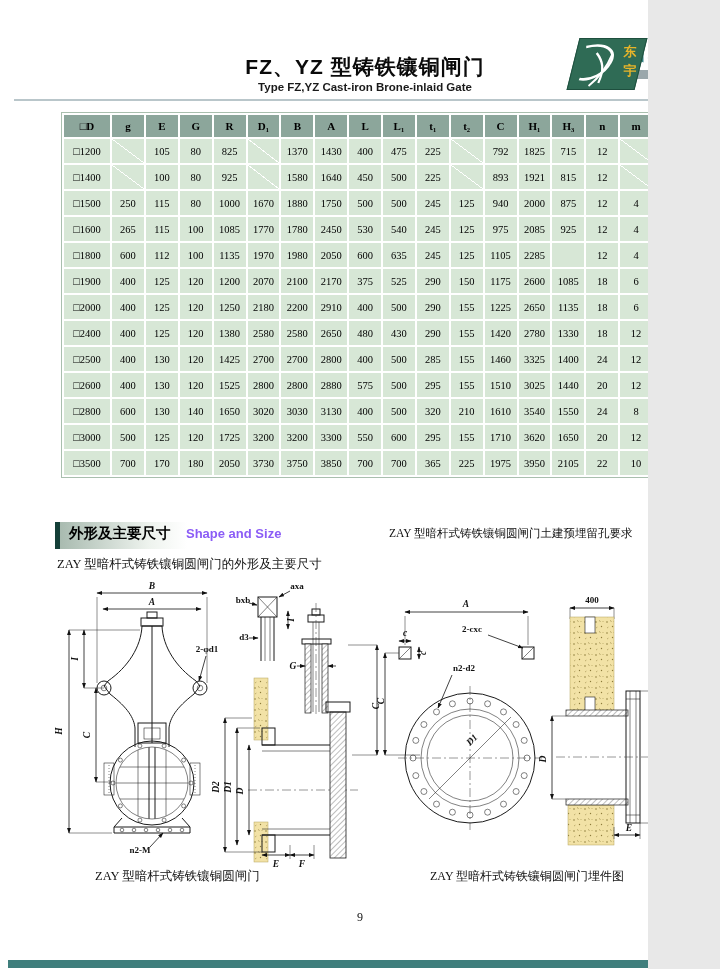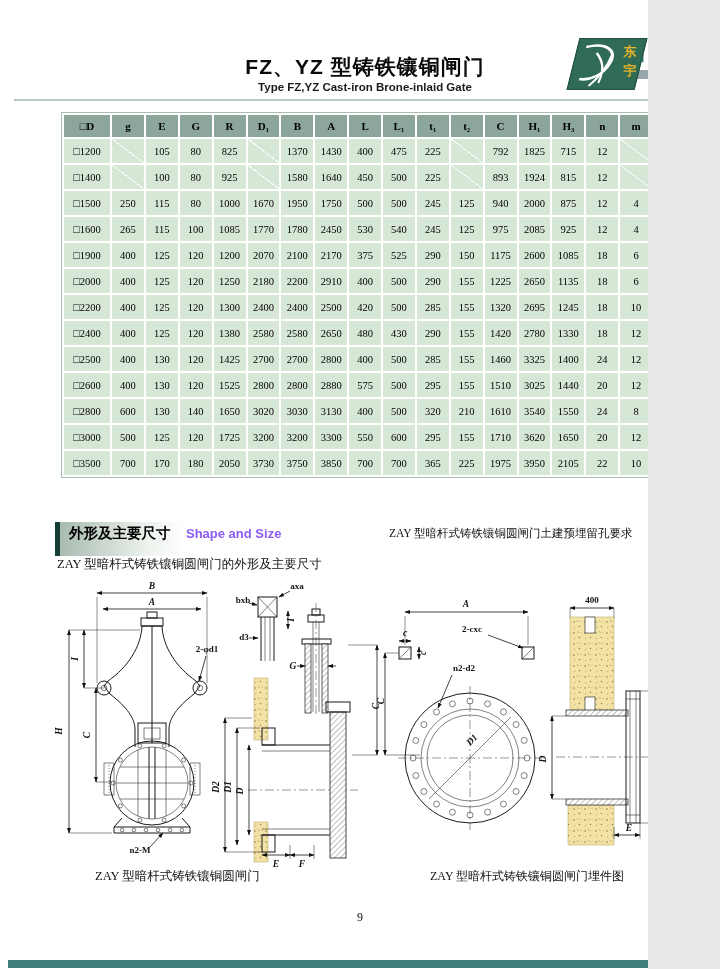--- a/index.html
+++ b/index.html
@@ -32,21 +32,21 @@
     outline:1px solid #a9bfae;table-layout:fixed;}
   .dim-table th{background:#8ca69b;font-size:11px;font-weight:bold;height:22px;
     text-align:center;padding:0;color:#000;}
   .dim-table th:first-child{width:46px;}
   .dim-table td{background:#d7e7d6;font-size:10.5px;text-align:center;height:24px;
     padding:0;color:#000;}
   .dim-table td.slash{background-image:linear-gradient(to top right,
       #d7e7d6 48.8%,#ffffff 48.8%,#ffffff 51.2%,#d7e7d6 51.2%);}
 
   
-  .sec{left:55px;top:522px;height:23px;padding:0 16px 11px 9px;
+  .sec{left:55px;top:522px;height:23px;padding:0 16px 4px 9px;
     border-left:5px solid #143f38;
     background:linear-gradient(to right,#a9bbb0,#eef3ee 70%,#ffffff);
     font-family:"Liberation Sans",sans-serif;font-weight:bold;font-size:14.5px;
     line-height:23px;color:#000;}
   .sec-en{left:186px;top:526px;color:#8b5cf6;font-family:"Liberation Sans",sans-serif;
     font-weight:bold;font-size:13px;}
 
   
   .capL{left:57px;top:556px;font-size:12.5px;text-align:right;}
   .capR{left:389px;top:526px;font-size:11.5px;}
@@ -140,33 +140,33 @@
           <td>80</td>
           <td>925</td>
           <td class="slash"></td>
           <td>1580</td>
           <td>1640</td>
           <td>450</td>
           <td>500</td>
           <td>225</td>
           <td class="slash"></td>
           <td>893</td>
-          <td>1924</td>
+          <td>1921</td>
           <td>815</td>
           <td>12</td>
           <td class="slash"></td>
         </tr>
         <tr>
           <td>□1500</td>
           <td>250</td>
           <td>115</td>
           <td>80</td>
           <td>1000</td>
           <td>1670</td>
-          <td>1950</td>
+          <td>1880</td>
           <td>1750</td>
           <td>500</td>
           <td>500</td>
           <td>245</td>
           <td>125</td>
           <td>940</td>
           <td>2000</td>
           <td>875</td>
           <td>12</td>
           <td>4</td>
@@ -184,20 +184,39 @@
           <td>540</td>
           <td>245</td>
           <td>125</td>
           <td>975</td>
           <td>2085</td>
           <td>925</td>
           <td>12</td>
           <td>4</td>
         </tr>
         <tr>
+          <td>□1800</td>
+          <td>600</td>
+          <td>112</td>
+          <td>100</td>
+          <td>1135</td>
+          <td>1970</td>
+          <td>1980</td>
+          <td>2050</td>
+          <td>600</td>
+          <td>635</td>
+          <td>245</td>
+          <td>125</td>
+          <td>1105</td>
+          <td>2285</td>
+          <td></td>
+          <td>12</td>
+          <td>4</td>
+        </tr>
+        <tr>
           <td>□1900</td>
           <td>400</td>
           <td>125</td>
           <td>120</td>
           <td>1200</td>
           <td>2070</td>
           <td>2100</td>
           <td>2170</td>
           <td>375</td>
           <td>525</td>
@@ -220,39 +239,20 @@
           <td>2910</td>
           <td>400</td>
           <td>500</td>
           <td>290</td>
           <td>155</td>
           <td>1225</td>
           <td>2650</td>
           <td>1135</td>
           <td>18</td>
           <td>6</td>
-        </tr>
-        <tr>
-          <td>□2200</td>
-          <td>400</td>
-          <td>125</td>
-          <td>120</td>
-          <td>1300</td>
-          <td>2400</td>
-          <td>2400</td>
-          <td>2500</td>
-          <td>420</td>
-          <td>500</td>
-          <td>285</td>
-          <td>155</td>
-          <td>1320</td>
-          <td>2695</td>
-          <td>1245</td>
-          <td>18</td>
-          <td>10</td>
         </tr>
         <tr>
           <td>□2400</td>
           <td>400</td>
           <td>125</td>
           <td>120</td>
           <td>1380</td>
           <td>2580</td>
           <td>2580</td>
           <td>2650</td>

